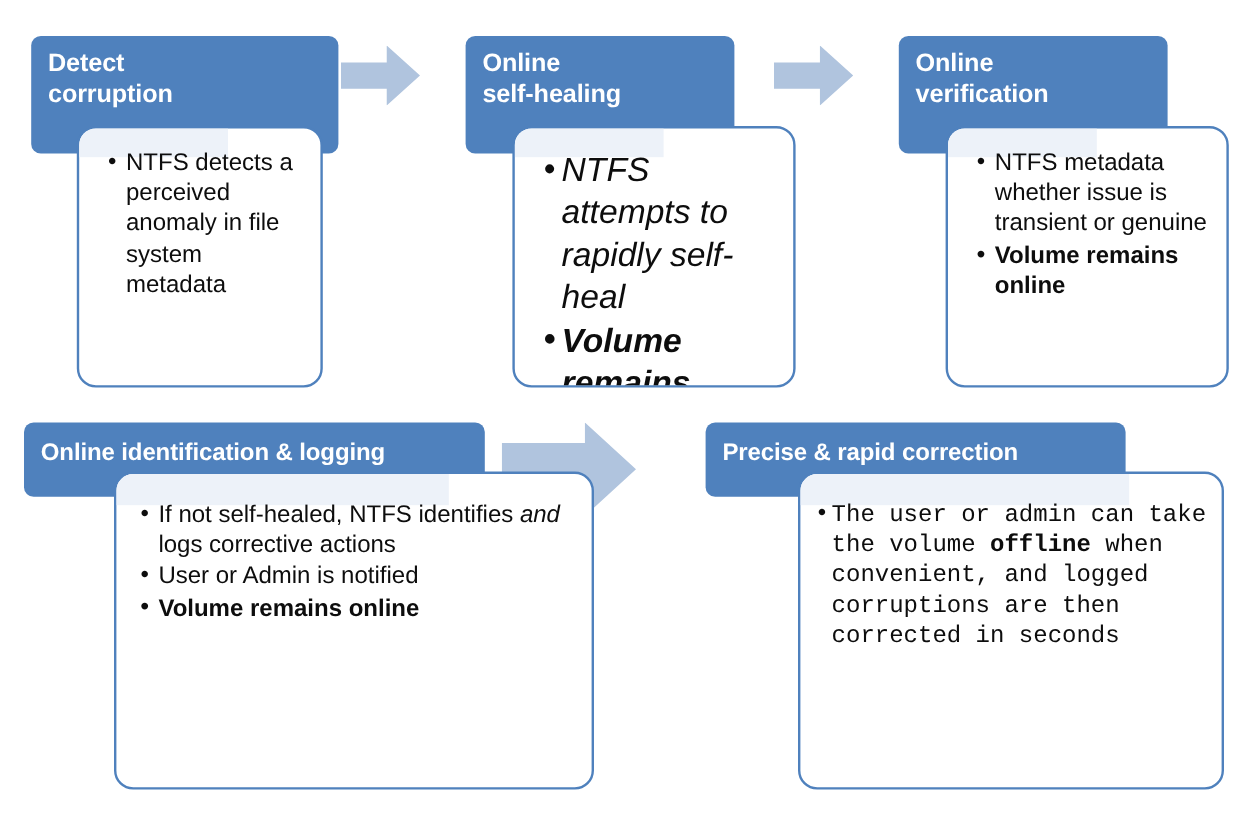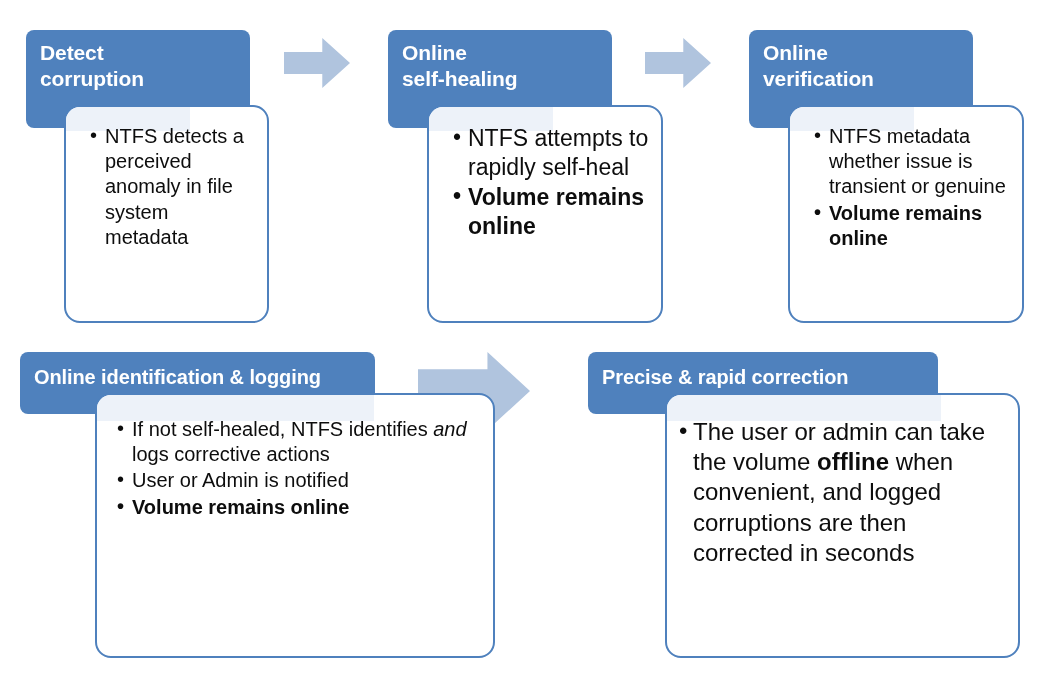--- a/index.html
+++ b/index.html
@@ -102,21 +102,21 @@
   }
   .arrow.big {
     clip-path: polygon(0% 22%, 62% 22%, 62% 0%, 100% 50%, 62% 100%, 62% 78%, 0% 78%);
   }
 </style>
 </head>
 <body>
 
 <div id="canvas">
 
-  <div class="header-plate" style="left:26px; top:30px; width:224px; height:98px; font-size:21px;">
+  <div class="header-plate" style="left:26px; top:30px; width:256px; height:98px; font-size:21px;">
     <div class="header-text">
       <div>Detect</div>
       <div>corruption</div>
     </div>
   </div>
   <div class="body-card" style="left:64px; top:105px; width:205px; height:218px;">
     <div class="card-wash" style="width:124px; height:24px;"></div>
     <ul class="bullets" style="margin:17px 16px 0 22px; font-size:20px;">
       <li>NTFS detects a perceived anomaly in file system metadata</li>
     </ul>
@@ -125,21 +125,21 @@
   <div class="arrow small" style="left:284px; top:38px; width:66px; height:50px;"></div>
 
   <div class="header-plate" style="left:388px; top:30px; width:224px; height:98px; font-size:21px;">
     <div class="header-text">
       <div>Online</div>
       <div>self-healing</div>
     </div>
   </div>
   <div class="body-card" style="left:427px; top:105px; width:236px; height:218px;">
     <div class="card-wash" style="width:124px; height:24px;"></div>
-    <ul class="bullets" style="margin:17px 12px 0 22px; font-size:23px;">
+    <ul class="bullets" style="margin:17px 12px 0 22px; font-size:28px;font-style:italic;">
       <li>NTFS attempts to rapidly self-heal</li>
       <li class="b">Volume remains online</li>
     </ul>
   </div>
 
   <div class="arrow small" style="left:645px; top:38px; width:66px; height:50px;"></div>
 
   <div class="header-plate" style="left:749px; top:30px; width:224px; height:98px; font-size:21px;">
     <div class="header-text">
       <div>Online</div>
@@ -147,21 +147,21 @@
     </div>
   </div>
   <div class="body-card" style="left:788px; top:105px; width:236px; height:218px;">
     <div class="card-wash" style="width:124px; height:24px;"></div>
     <ul class="bullets" style="margin:17px 8px 0 22px; font-size:20px;">
       <li>NTFS metadata whether issue is transient or genuine</li>
       <li class="b">Volume remains online</li>
     </ul>
   </div>
 
-  <div class="header-plate" style="left:20px; top:352px; width:355px; height:62px; font-size:20px;">
+  <div class="header-plate" style="left:20px; top:352px; width:384px; height:62px; font-size:20px;">
     <div class="header-text" style="top:13px;">
       <div>Online identification &amp; logging</div>
     </div>
   </div>
   <div class="body-card" style="left:95px; top:393px; width:400px; height:265px;">
     <div class="card-wash" style="width:277px; height:26px;"></div>
     <ul class="bullets" style="margin:22px 10px 0 18px; font-size:20px;">
       <li>
         <span>If not self-healed, NTFS identifies </span><span class="i">and</span><span> logs corrective actions</span>
       </li>
@@ -172,20 +172,20 @@
 
   <div class="arrow big" style="left:418px; top:352px; width:112px; height:78px;"></div>
 
   <div class="header-plate" style="left:588px; top:352px; width:350px; height:62px; font-size:20px;">
     <div class="header-text" style="top:13px;">
       <div>Precise &amp; rapid correction</div>
     </div>
   </div>
   <div class="body-card" style="left:665px; top:393px; width:355px; height:265px;">
     <div class="card-wash" style="width:274px; height:26px;"></div>
-    <ul class="bullets" style="margin:22px 8px 0 12px; font-size:24px;">
+    <ul class="bullets" style="margin:22px 8px 0 12px; font-size:20px;font-family:Liberation Mono, monospace;">
       <li class="tight">
         <span>The user or admin can take the volume </span><span class="s">offline</span><span> when convenient, and logged corruptions are then corrected in seconds</span>
       </li>
     </ul>
   </div>
 
 </div>
 
 </body></html>

